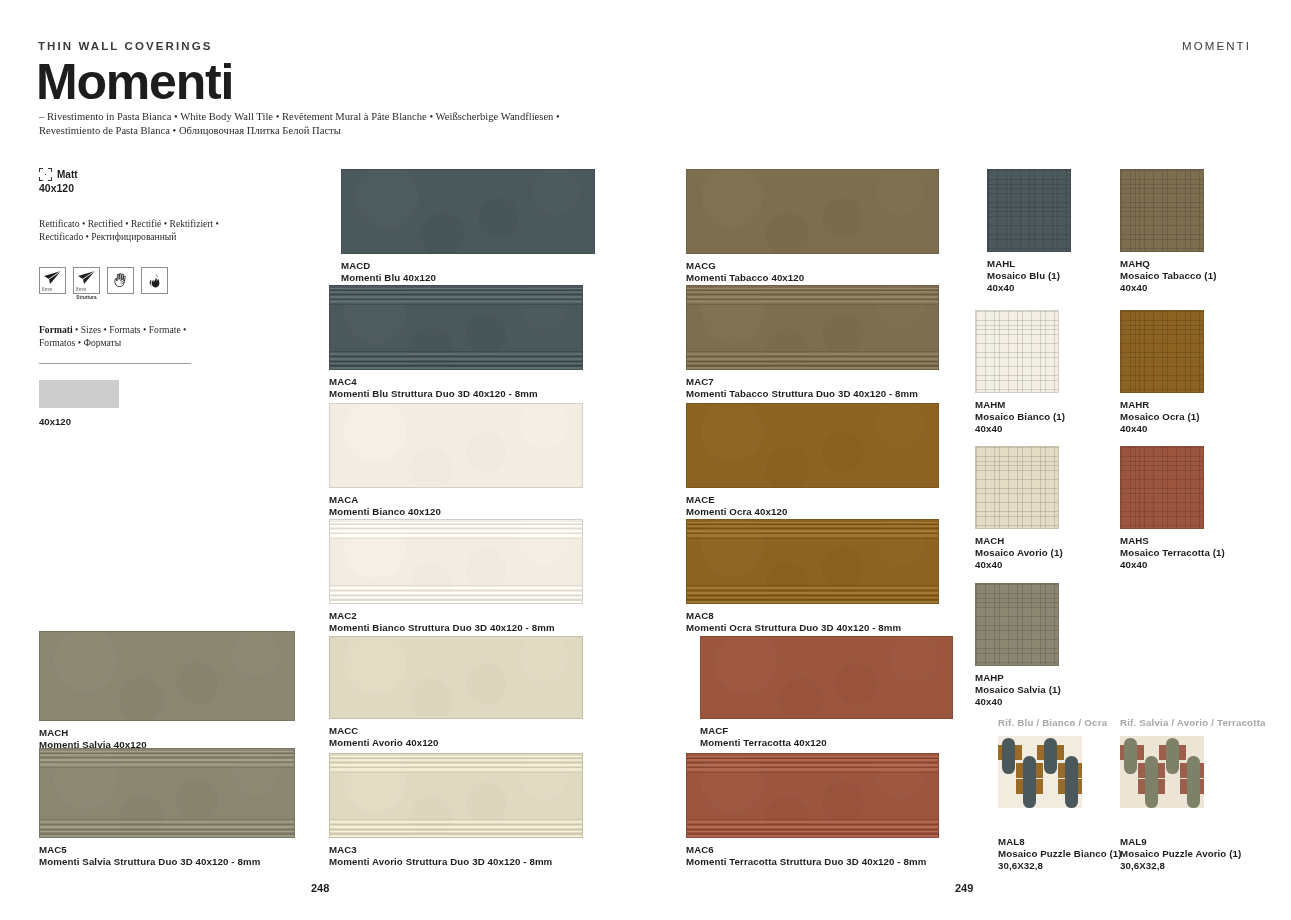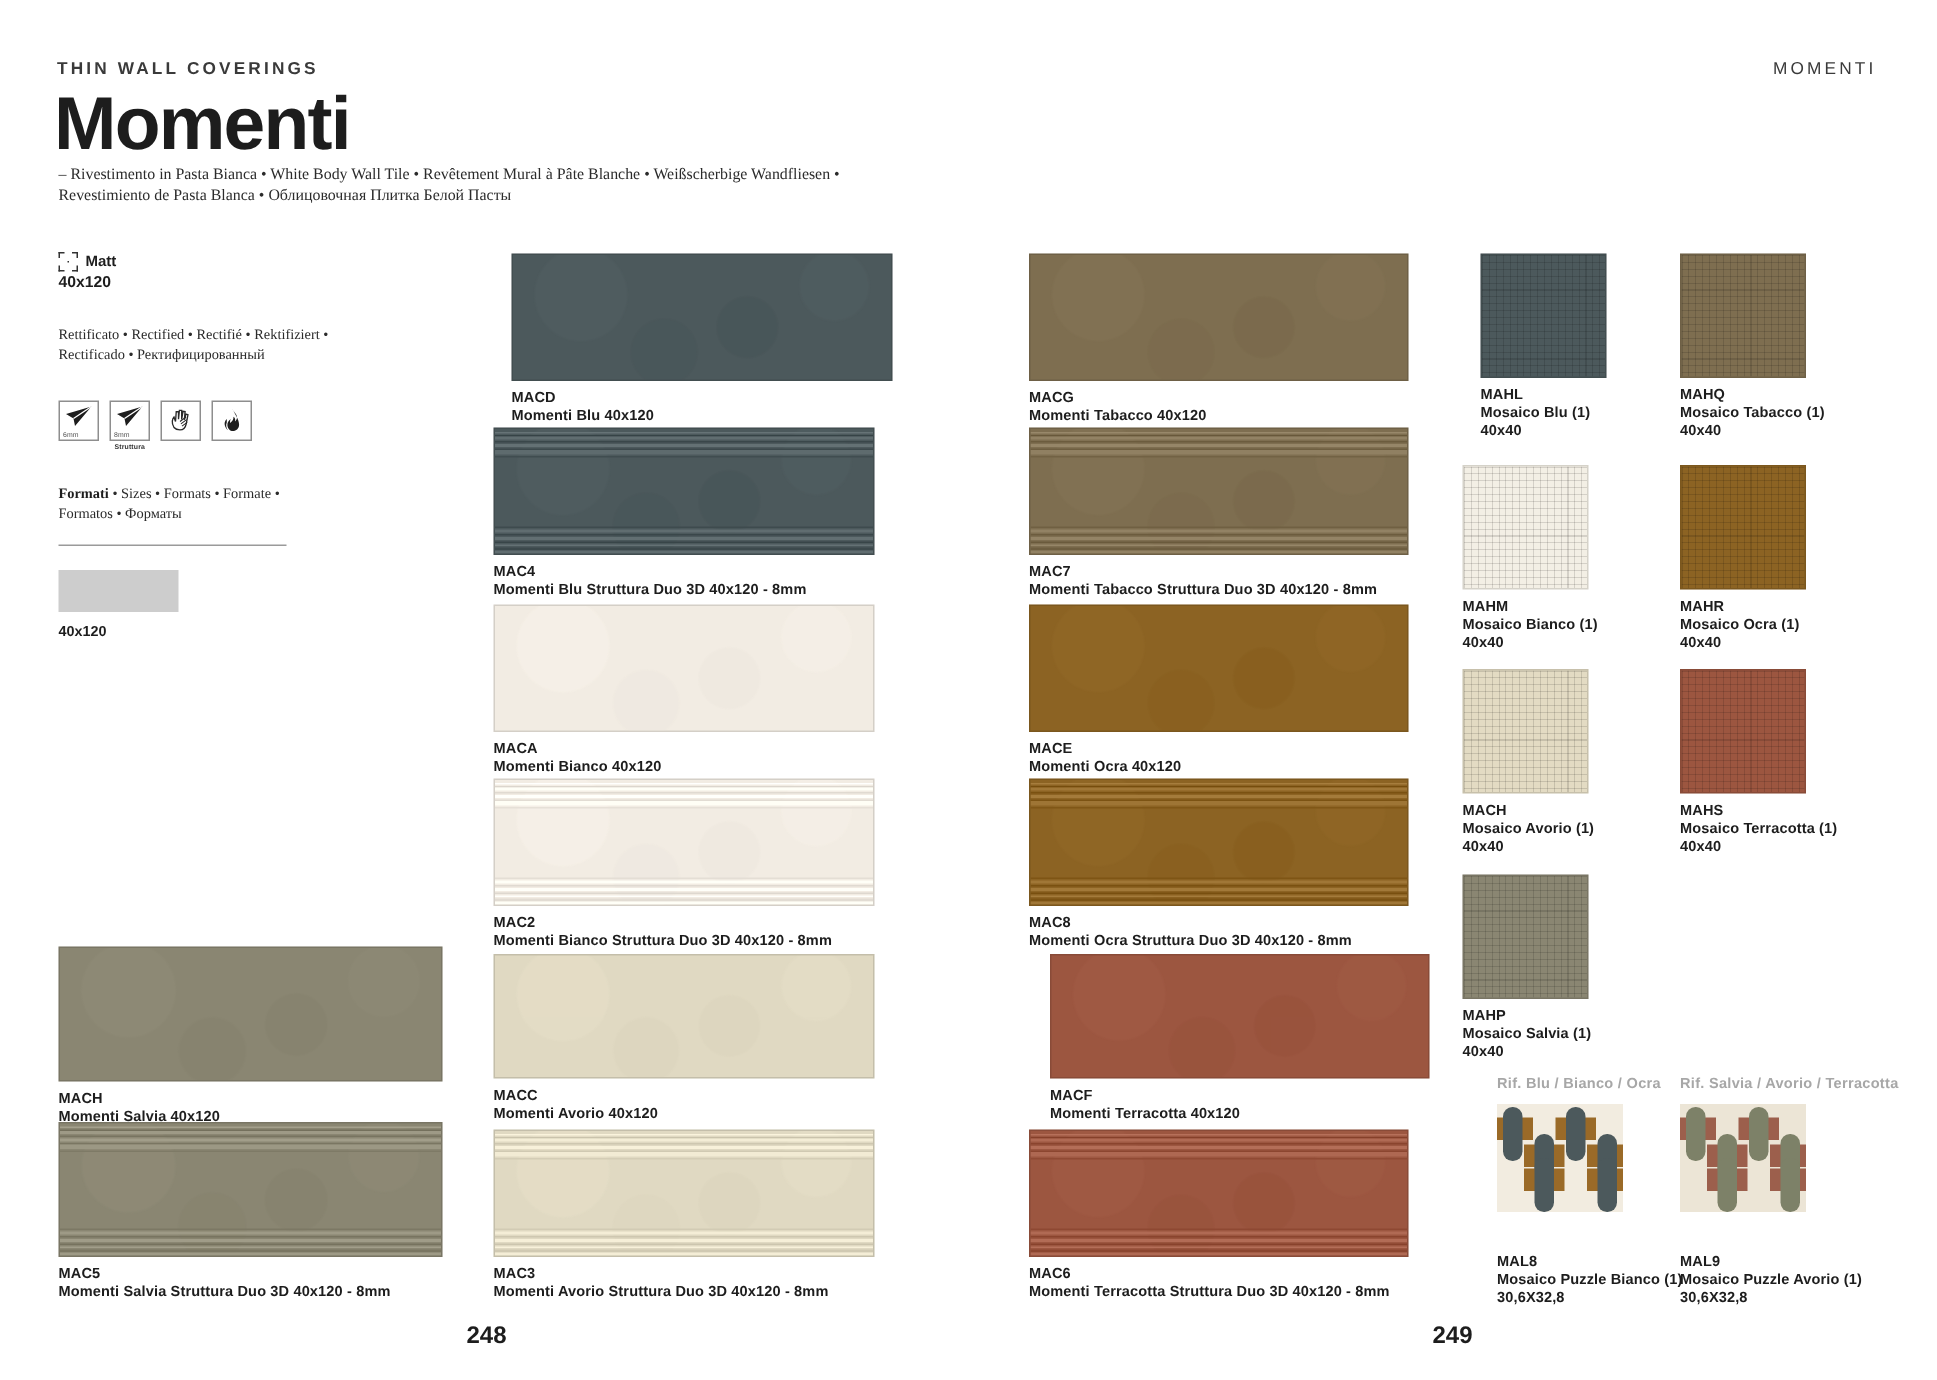--- a/index.html
+++ b/index.html
@@ -80,21 +80,21 @@
   
   .mos-grid{
     position:absolute;inset:0;
     background-image:
       repeating-linear-gradient(to right, rgba(0,0,0,.13) 0 0.7px, transparent 0.7px 4.6px),
       repeating-linear-gradient(to bottom, rgba(0,0,0,.13) 0 0.7px, transparent 0.7px 4.6px);
   }
   
   .ridge{position:absolute;left:0;right:0;}
 
-  .pagenum{position:absolute;font-size:16px;font-weight:700;color:#1d1d1d;}
+  .pagenum{position:absolute;font-size:11px;font-weight:700;color:#1d1d1d;}
 </style>
 </head>
 <body>
 
 <div class="page">
 
   <div class="hdr-eyebrow">THIN WALL COVERINGS</div>
   <div class="hdr-right">MOMENTI</div>
   <div class="hdr-title">Momenti</div>
   <div class="hdr-sub">

